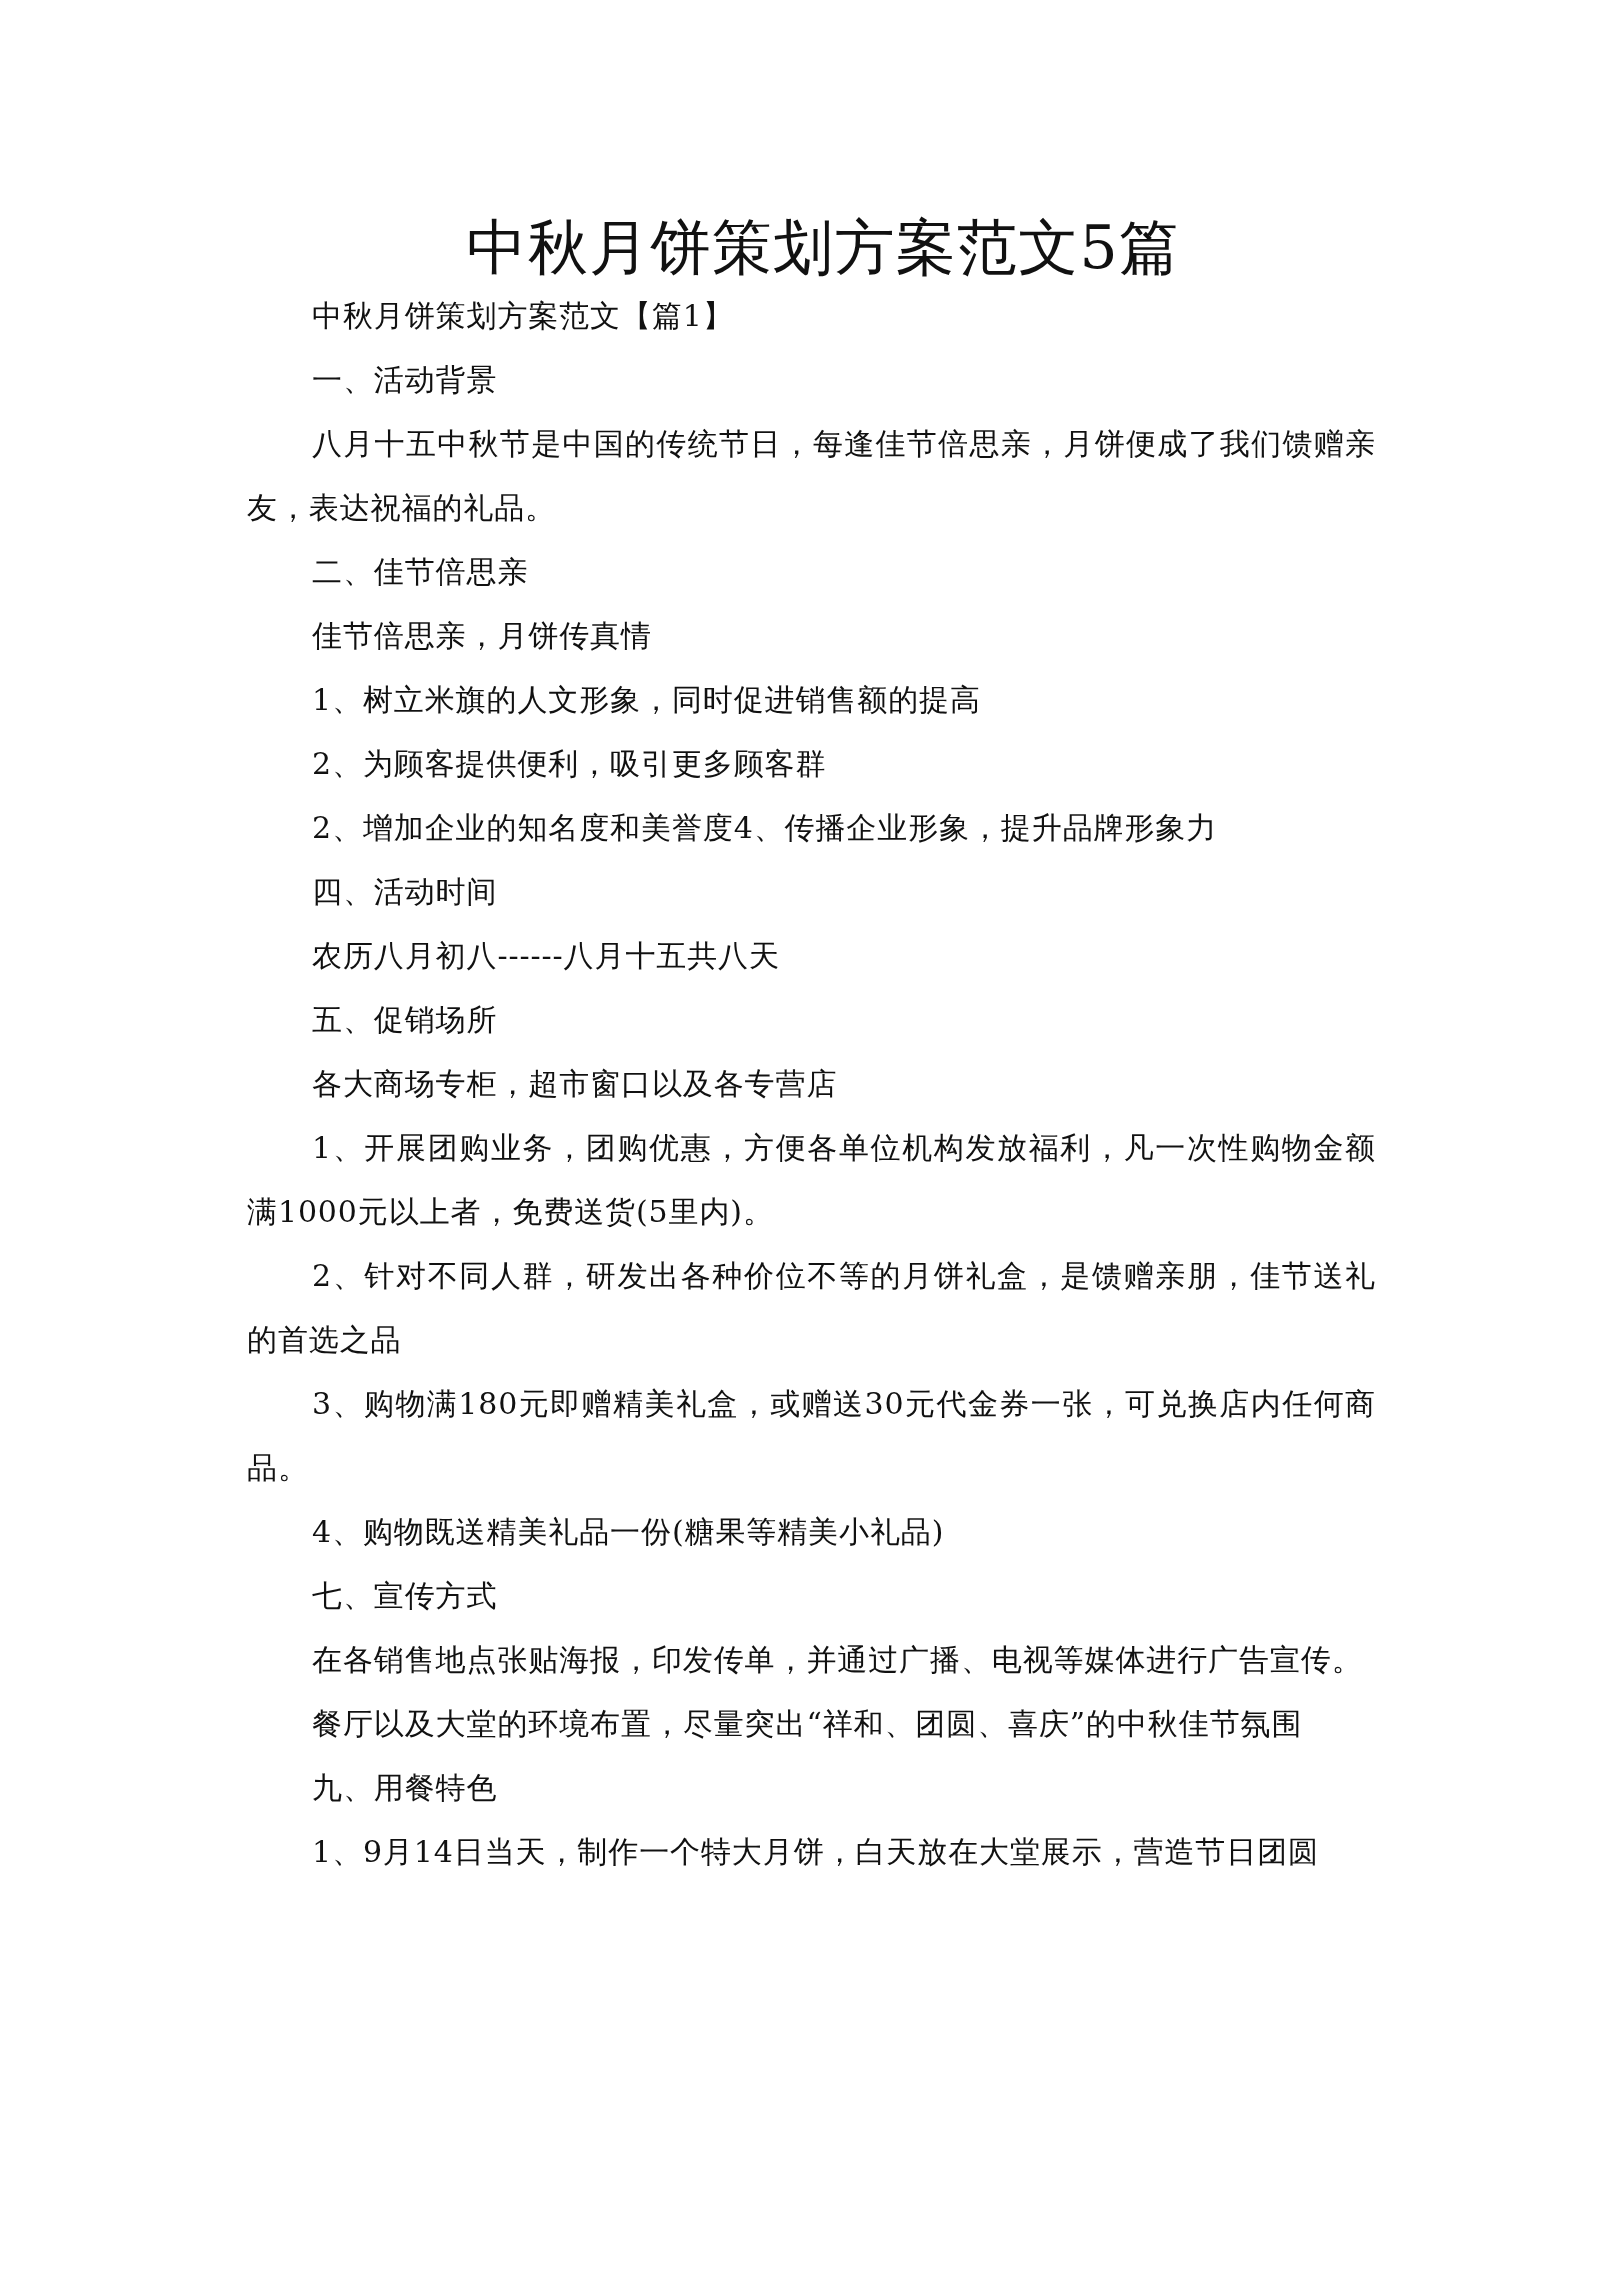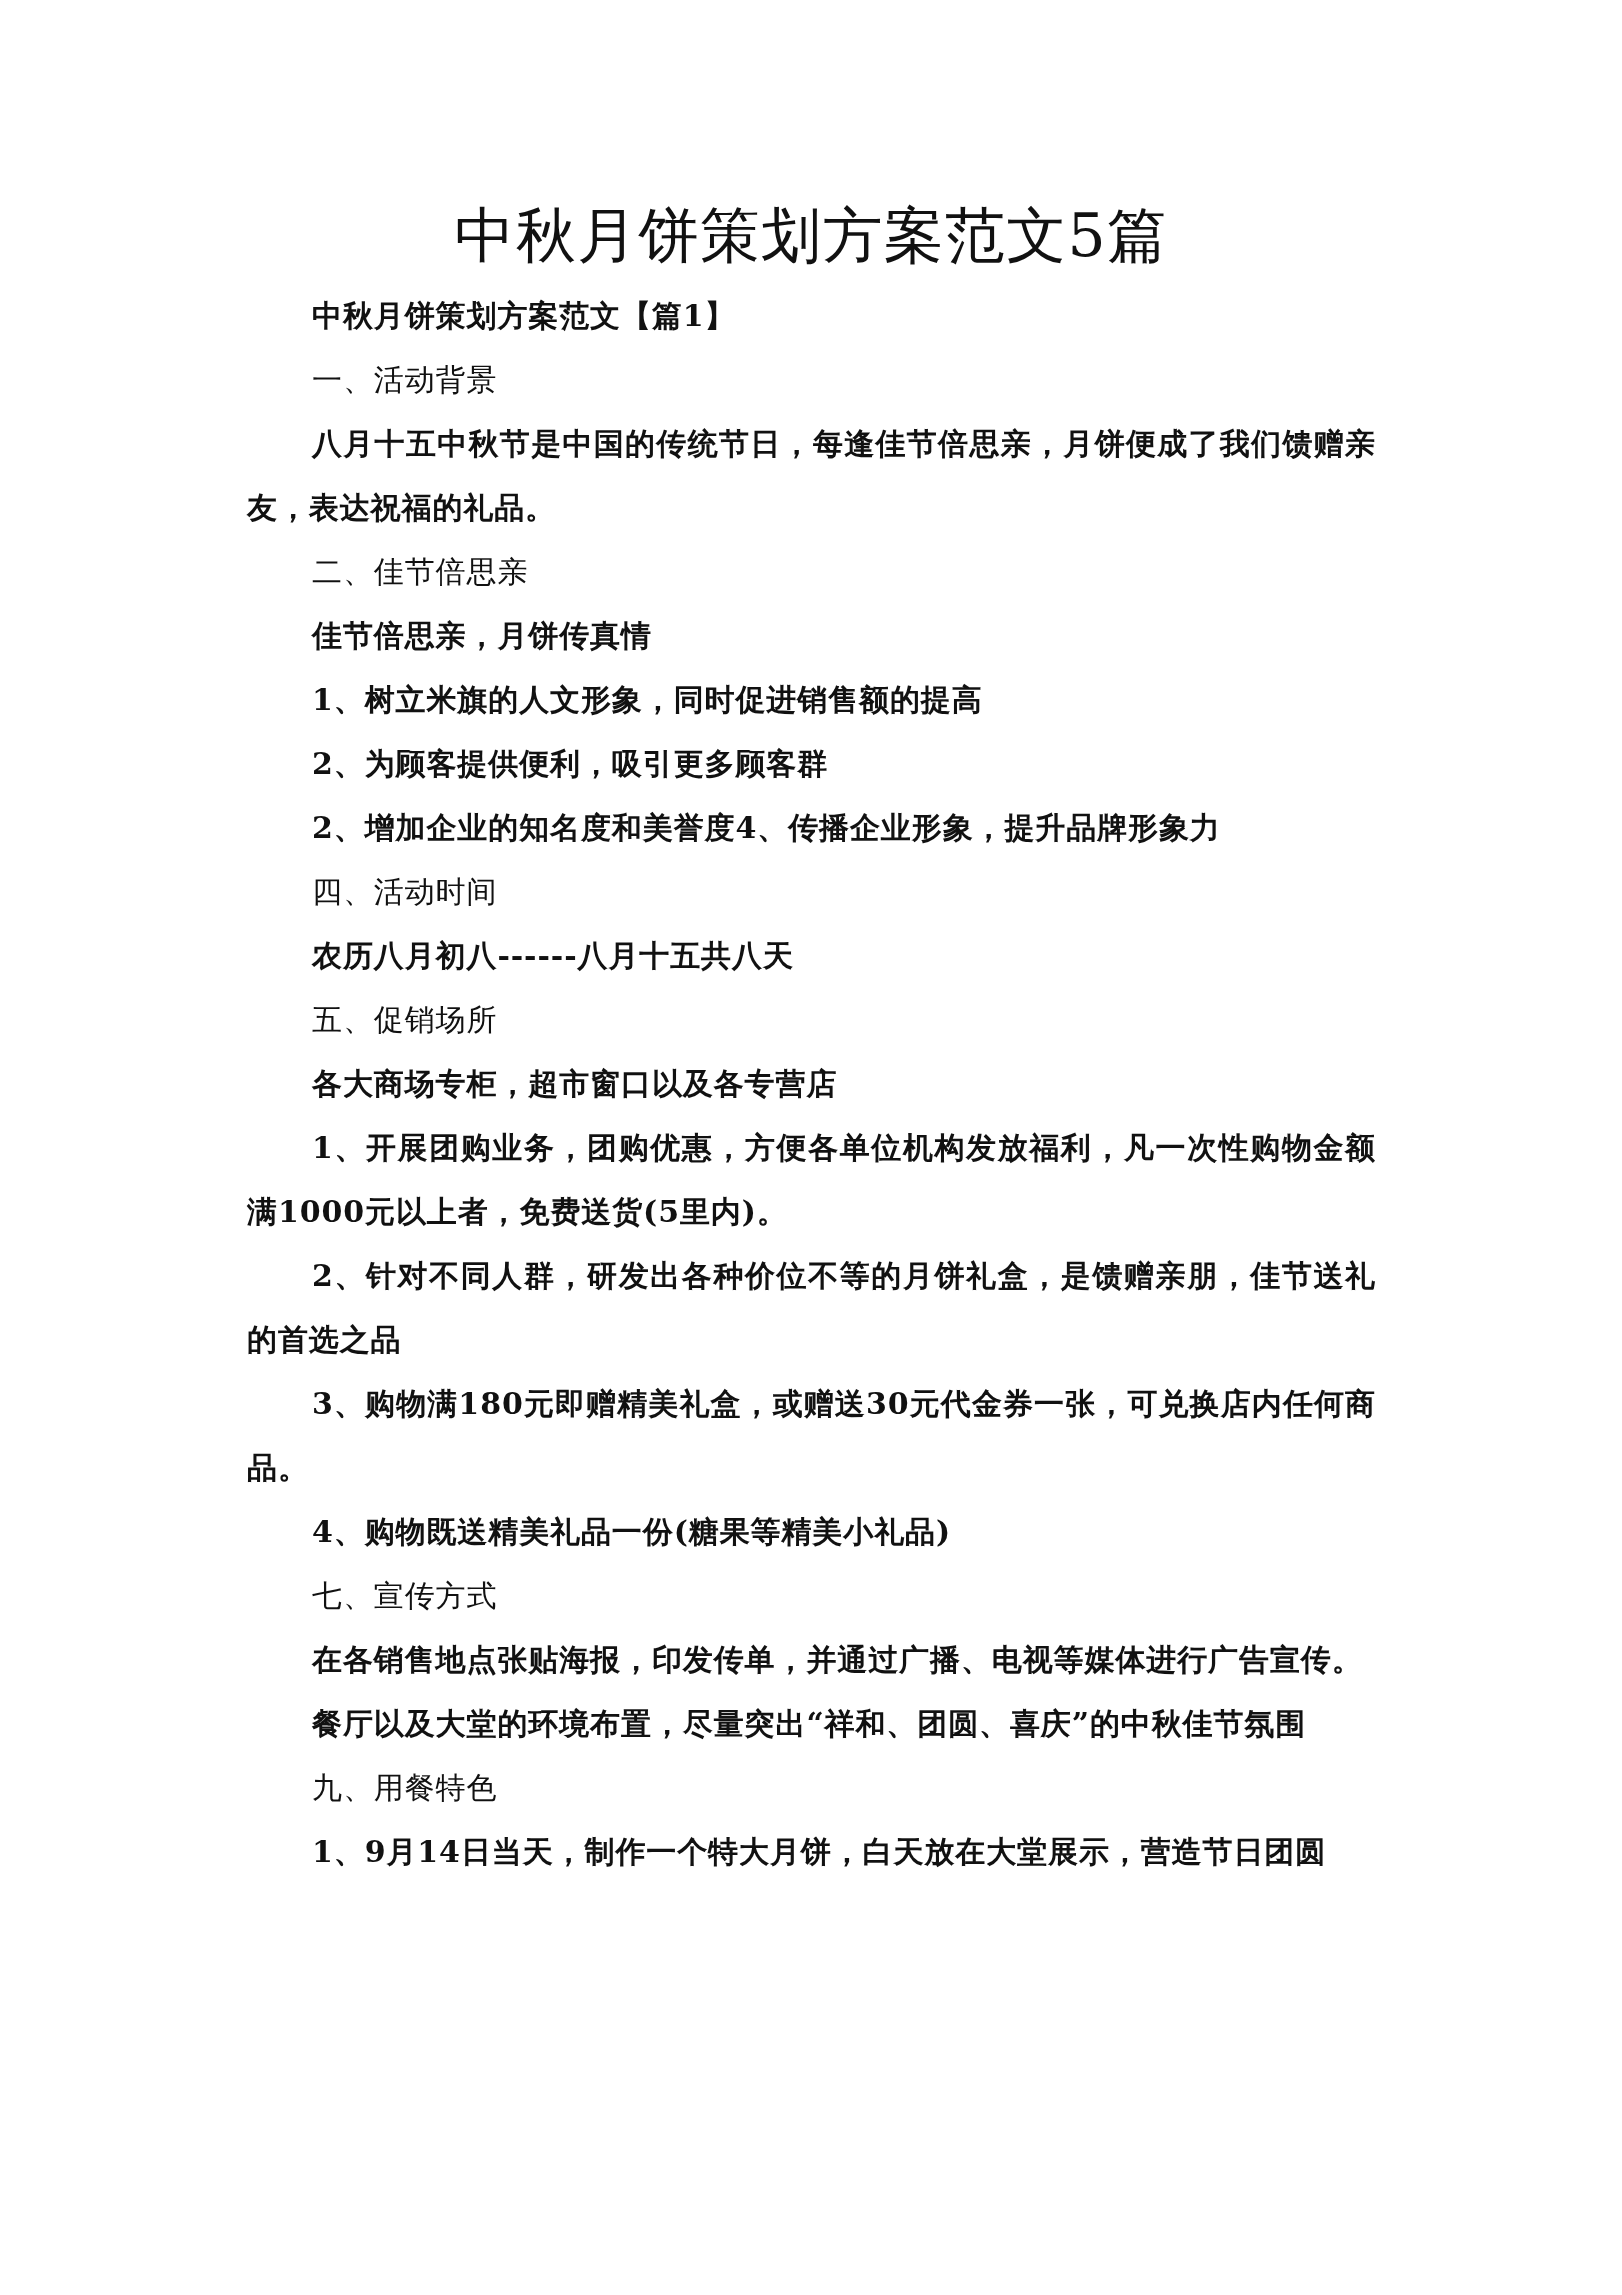--- a/index.html
+++ b/index.html
@@ -23,42 +23,41 @@
     }
     .doc-title {
       position: absolute;
       left: 0;
       top: 196px;
       width: 1129px;
       text-align: center;
       font-size: 60px;
       line-height: 79px;
       letter-spacing: 1.3px;
-      margin: 0;
+      margin: 12px;
       font-weight: normal;
     }
     .body-text {
       position: absolute;
       left: 0;
       top: 284px;
       width: 1129px;
       font-size: 30px;
       line-height: 64px;
       letter-spacing: 0.9px;
     }
     .para {
       margin: 0;
       padding: 0;
       text-align: justify;
       text-align-last: left;
       word-break: break-all;
     }
     .indent {
       text-indent: 65px;
-      font-weight: bold;
     }
     .heading {
       text-indent: 65px;
     }
   </style>
 </head>
 <body>
 
 <div class="page">
   <h1 class="doc-title">中秋月饼策划方案范文5篇</h1>

